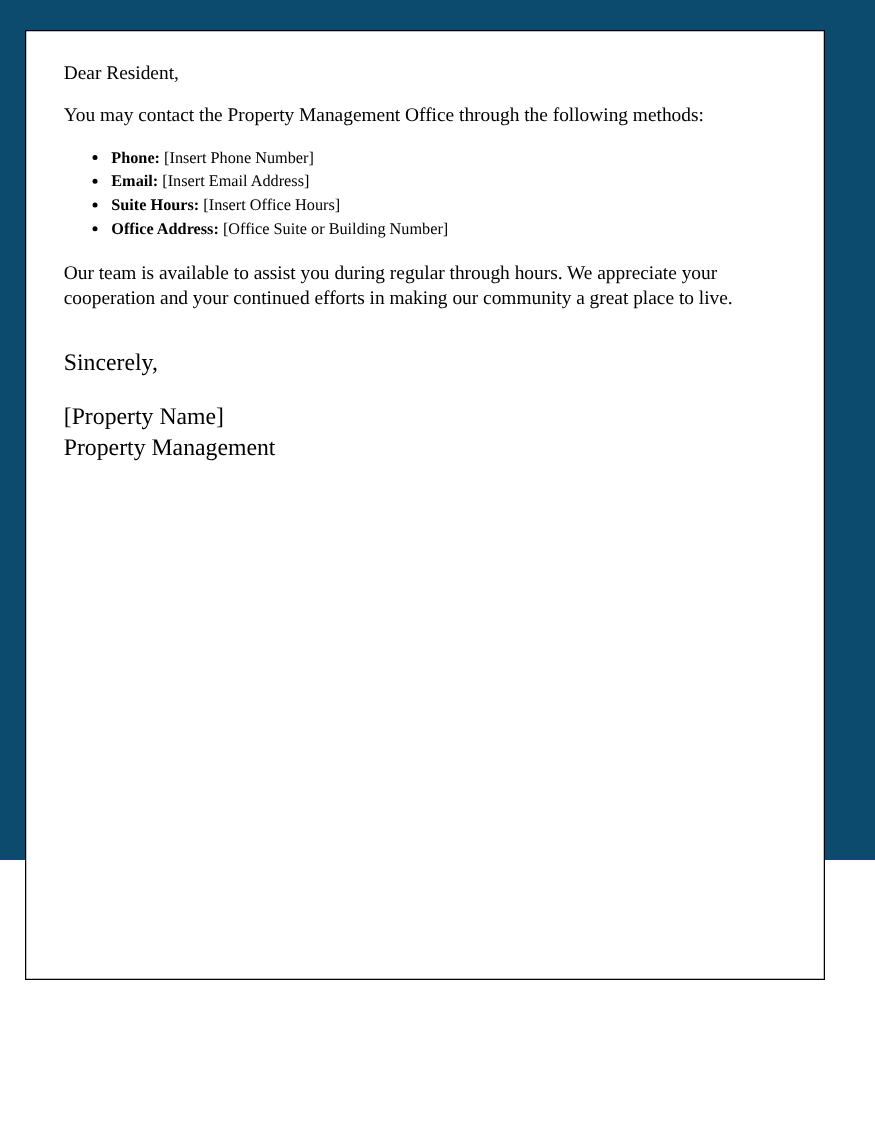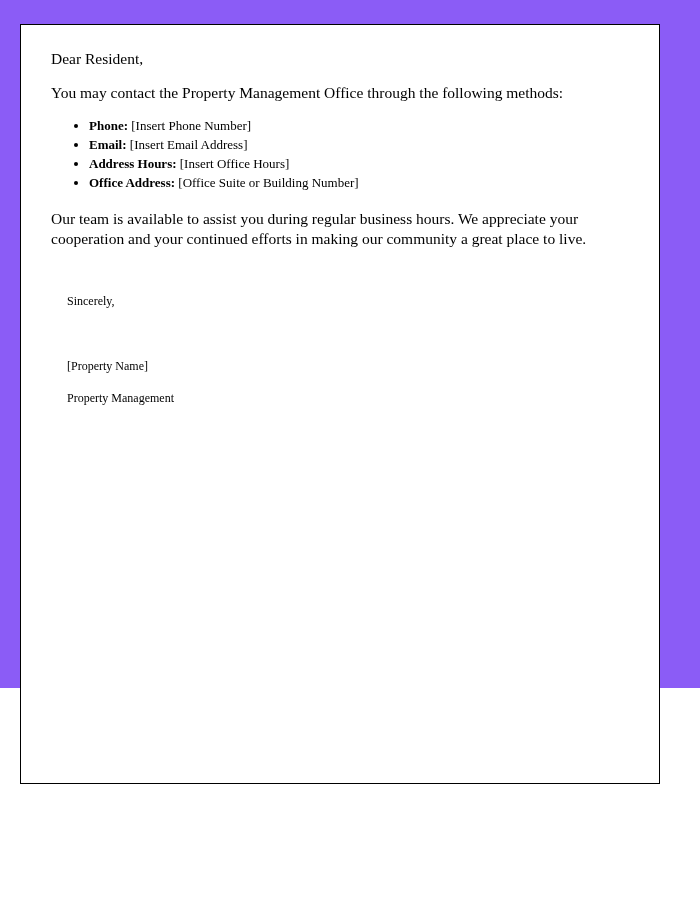--- a/index.html
+++ b/index.html
@@ -10,21 +10,21 @@
     width: 700px;
     height: 900px;
     background: #ffffff;
     font-family: "Liberation Serif", serif;
     color: #000000;
   }
   .page {
     position: relative;
     width: 700px;
     height: 688px;
-    background: #8b5cf6;
+    background: #0c4a6e;
     box-sizing: border-box;
   }
   .letter-frame {
     position: absolute;
     left: 20px;
     top: 24px;
     width: 640px;
     height: 760px;
     border: 1px solid #000000;
     box-sizing: border-box;
@@ -52,22 +52,22 @@
     line-height: 1.40;
     margin: 0 0 1px 0;
   }
   .label {
     font-weight: bold;
   }
   .value {
     font-weight: normal;
   }
   .closing-block p {
-    margin: 16px;
-    font-size: 12px;
+    margin: 0;
+    font-size: 19px;
     line-height: 1.32;
   }
   .sig-gap {
     height: 18px;
   }
   .spacer-after-closing {
     height: 14px;
   }
 </style>
 </head>
@@ -85,30 +85,30 @@
       <ul class="contact-list">
         <li>
           <span class="label">Phone:</span>
           <span class="value">[Insert Phone Number]</span>
         </li>
         <li>
           <span class="label">Email:</span>
           <span class="value">[Insert Email Address]</span>
         </li>
         <li>
-          <span class="label">Address Hours:</span>
+          <span class="label">Suite Hours:</span>
           <span class="value">[Insert Office Hours]</span>
         </li>
         <li>
           <span class="label">Office Address:</span>
           <span class="value">[Office Suite or Building Number]</span>
         </li>
       </ul>
 
-      <p class="para">Our team is available to assist you during regular business hours. We appreciate your cooperation and your continued efforts in making our community a great place to live.</p>
+      <p class="para">Our team is available to assist you during regular through hours. We appreciate your cooperation and your continued efforts in making our community a great place to live.</p>
 
       <div class="spacer-after-closing"></div>
 
       <div class="closing-block">
         <p>Sincerely,</p>
         <div class="sig-gap"></div>
         <p>[Property Name]</p>
         <p>Property Management</p>
       </div>
 

